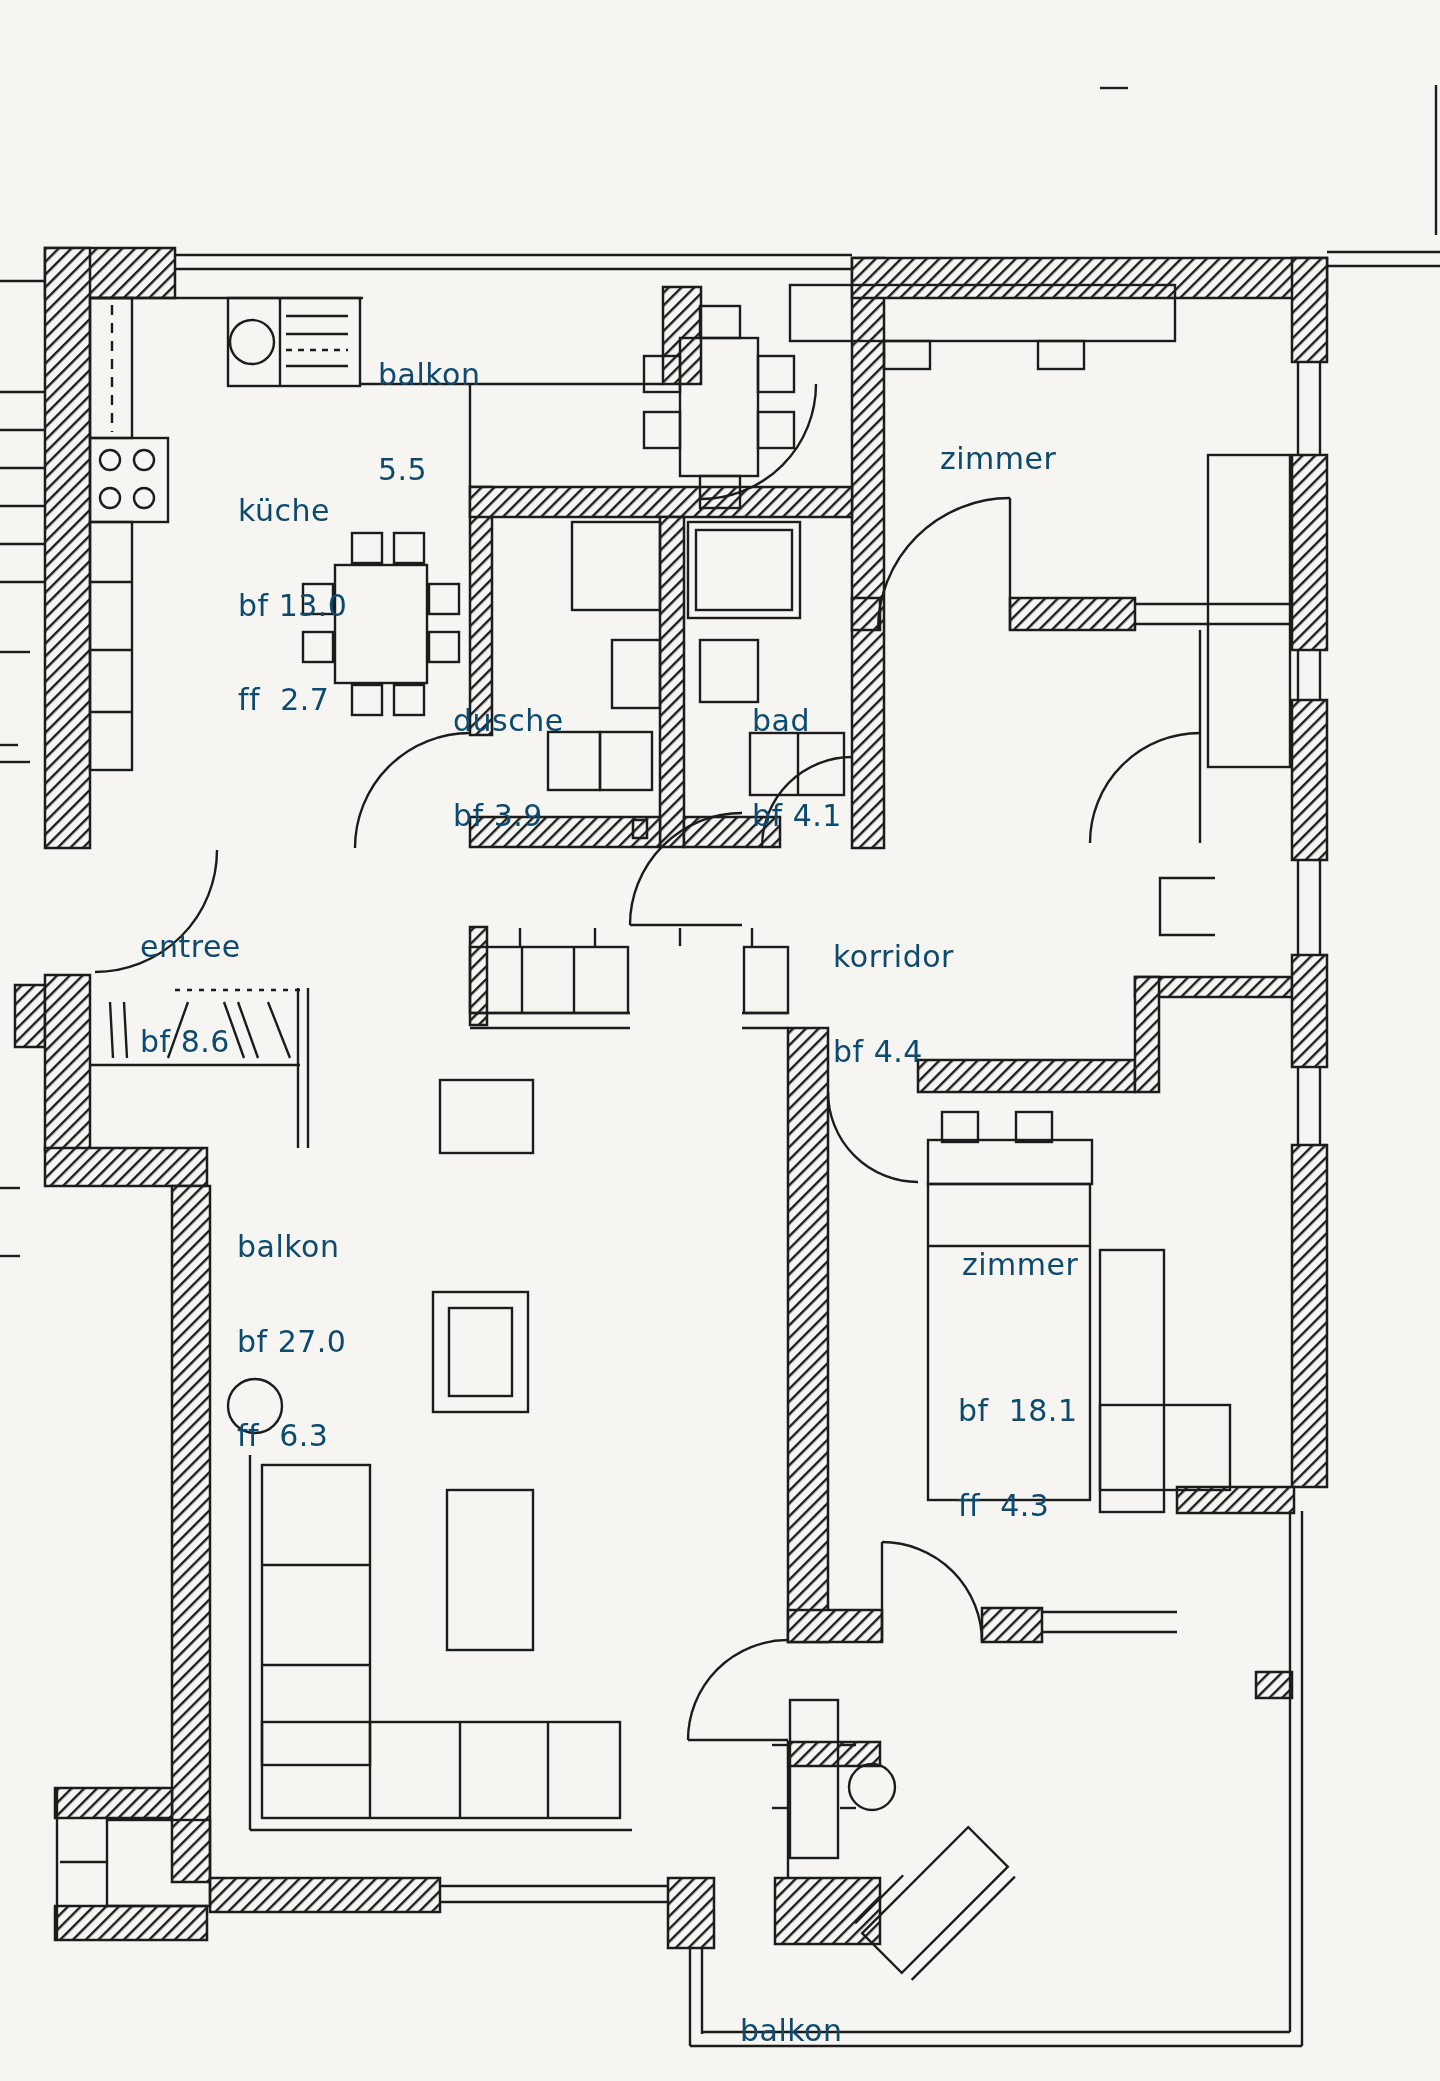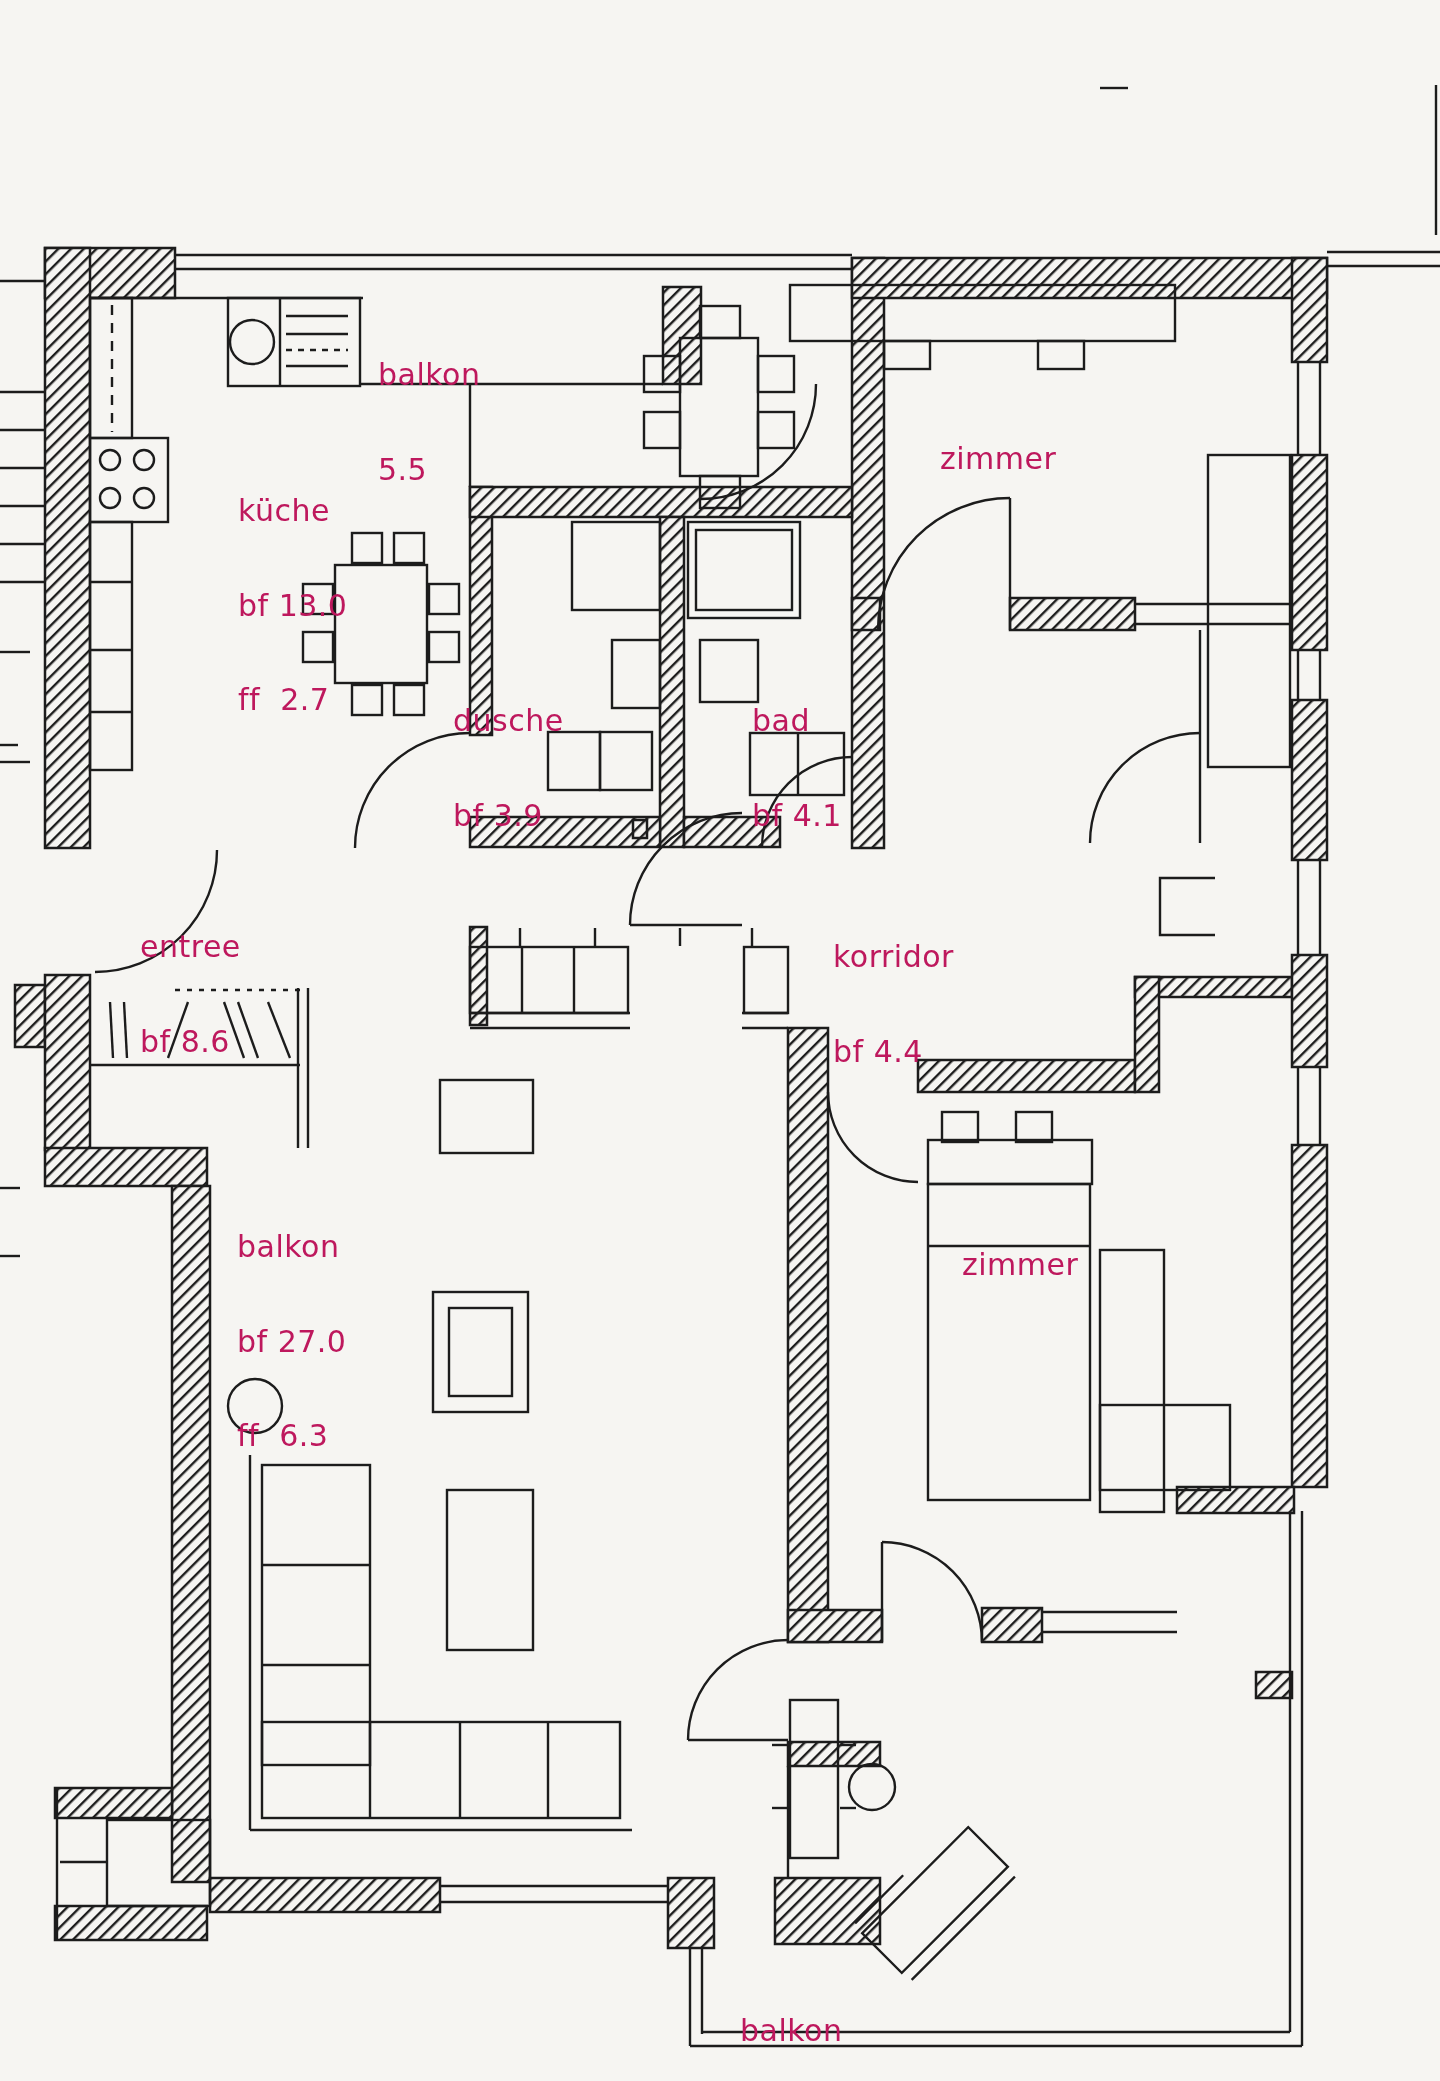--- a/index.html
+++ b/index.html
@@ -1,19 +1,19 @@
 <!DOCTYPE html>
 <html><head>
 <meta charset="utf-8">
 <style>
   html,body{margin:0;padding:0;background:#e8e7e4;}
   .page{position:relative;width:1440px;height:2081px;background:#f6f5f2;overflow:hidden;
         font-family:"DejaVu Sans","Liberation Sans",sans-serif;}
   .plan-svg{position:absolute;left:0;top:0;}
-  .lbl{position:absolute;color:#be185d;font-size:30px;line-height:1.05;white-space:pre;
+  .lbl{position:absolute;color:#0c4a6e;font-size:30px;line-height:1.05;white-space:pre;
        letter-spacing:0.5px;}
   .lbl .v{display:block;}
 </style>
 </head>
 <body>
 
 <div class="page">
 
 <svg class="plan-svg" width="1440" height="2081" viewBox="0 0 1440 2081">
   <defs>
@@ -370,19 +370,23 @@
 
   <div class="lbl" style="left:237px;top:1168px;">
     <span class="v">balkon</span>
     <span class="v">bf 27.0</span>
     <span class="v">ff  6.3</span>
   </div>
 
   <div class="lbl" style="left:962px;top:1186px;">
     <span class="v">zimmer</span>
   </div>
+  <div class="lbl" style="left:958px;top:1332px;">
+    <span class="v">bf  18.1</span>
+    <span class="v">ff  4.3</span>
+  </div>
 
   <div class="lbl" style="left:740px;top:1952px;">
     <span class="v">balkon</span>
     
   </div>
 
 </div>
 
 </body></html>

